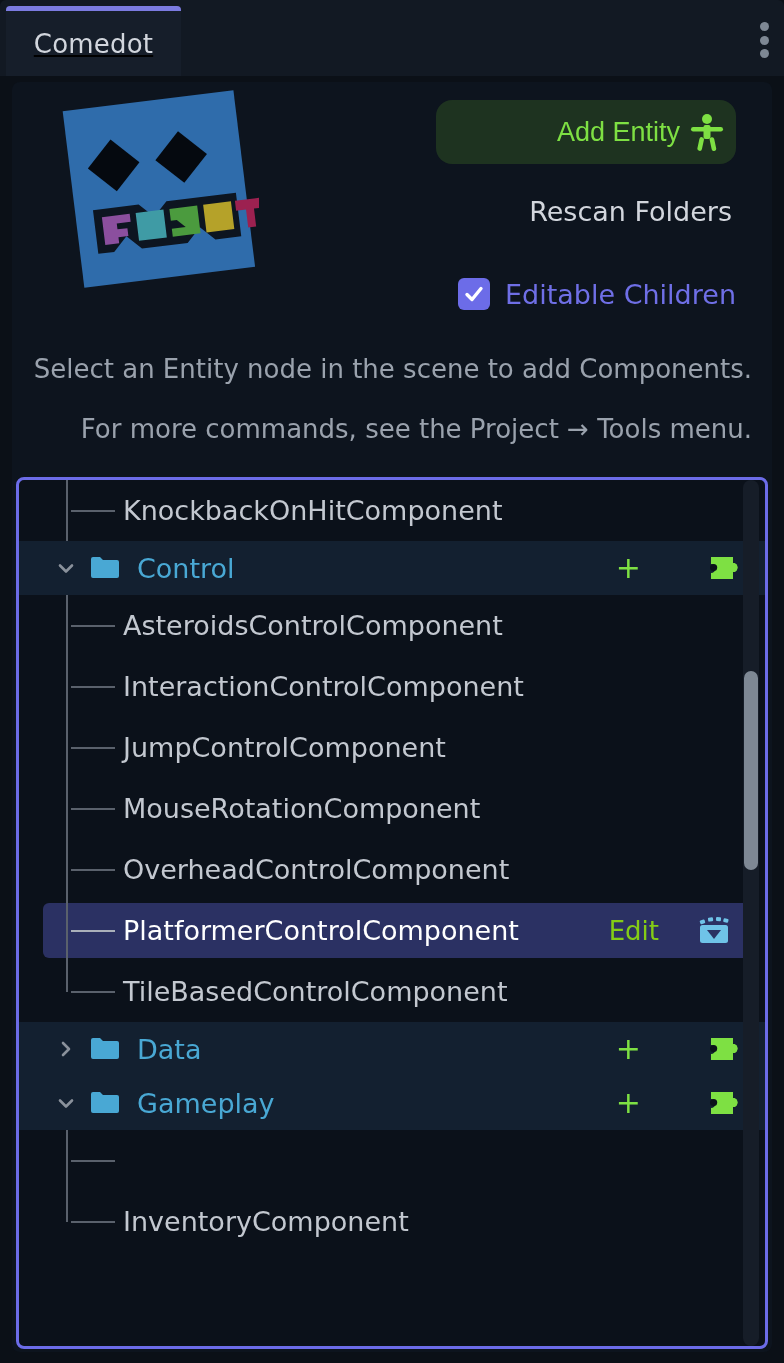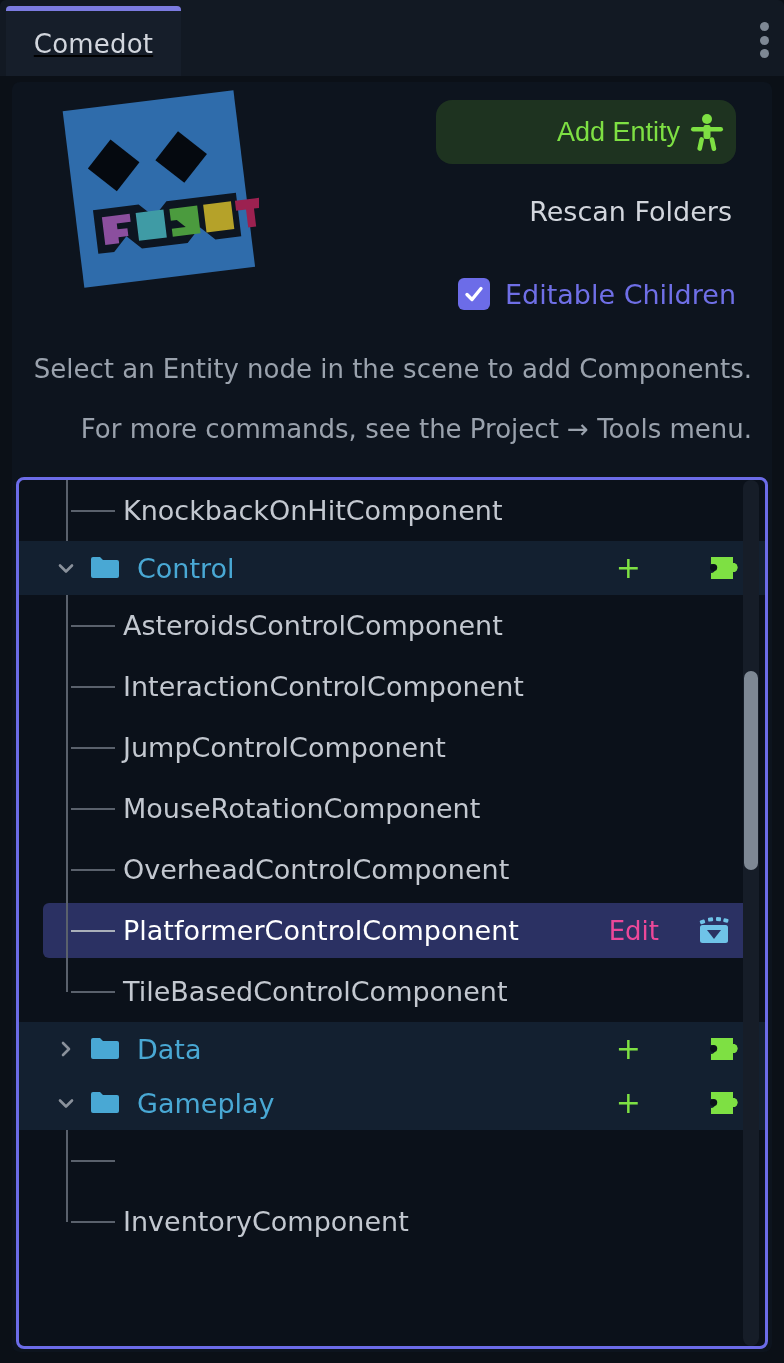--- a/index.html
+++ b/index.html
@@ -259,21 +259,21 @@
     position: absolute;
     right: 30px;
     width: 34px; height: 30px;
     cursor: pointer;
   }
   .puzzle-btn svg { display: block; }
 
   .edit-label {
     position: absolute;
     right: 112px;
-    color: #ec4899;
+    color: #84cc16;
     font-size: 26px;
     cursor: pointer;
   }
   .edit-icon {
     position: absolute;
     right: 38px;
     width: 38px; height: 34px;
     cursor: pointer;
   }
   .edit-icon svg { display: block; }

